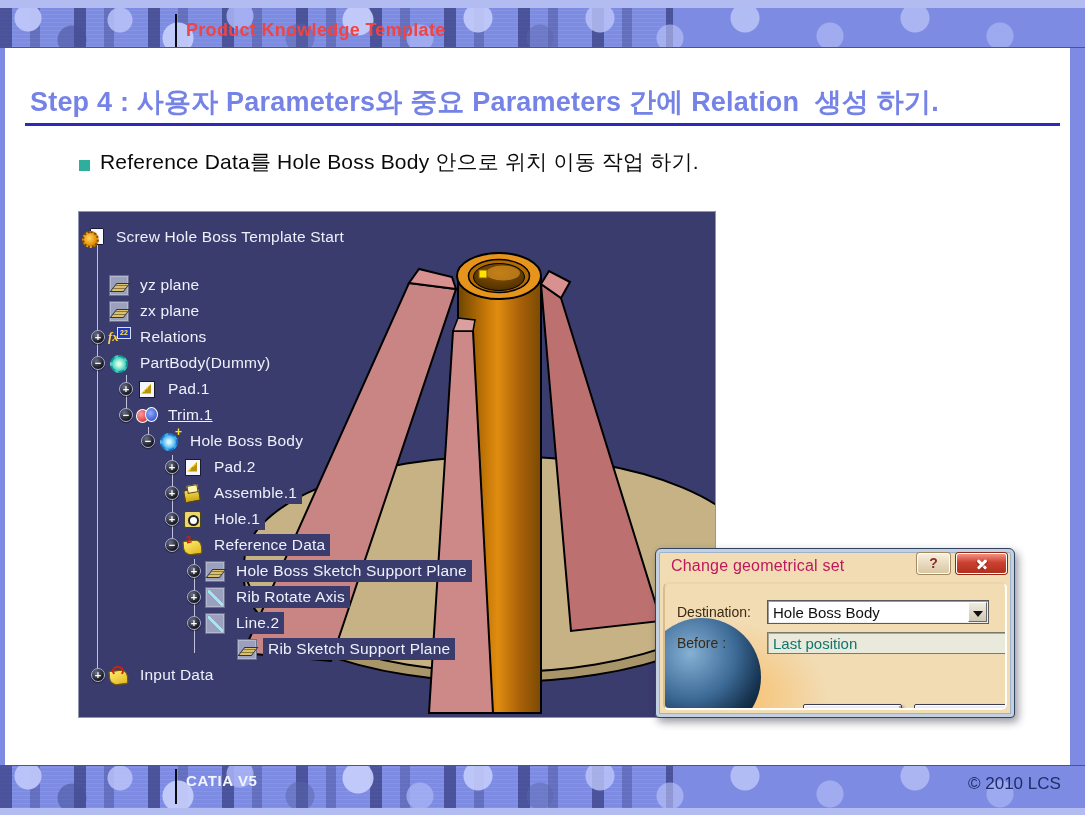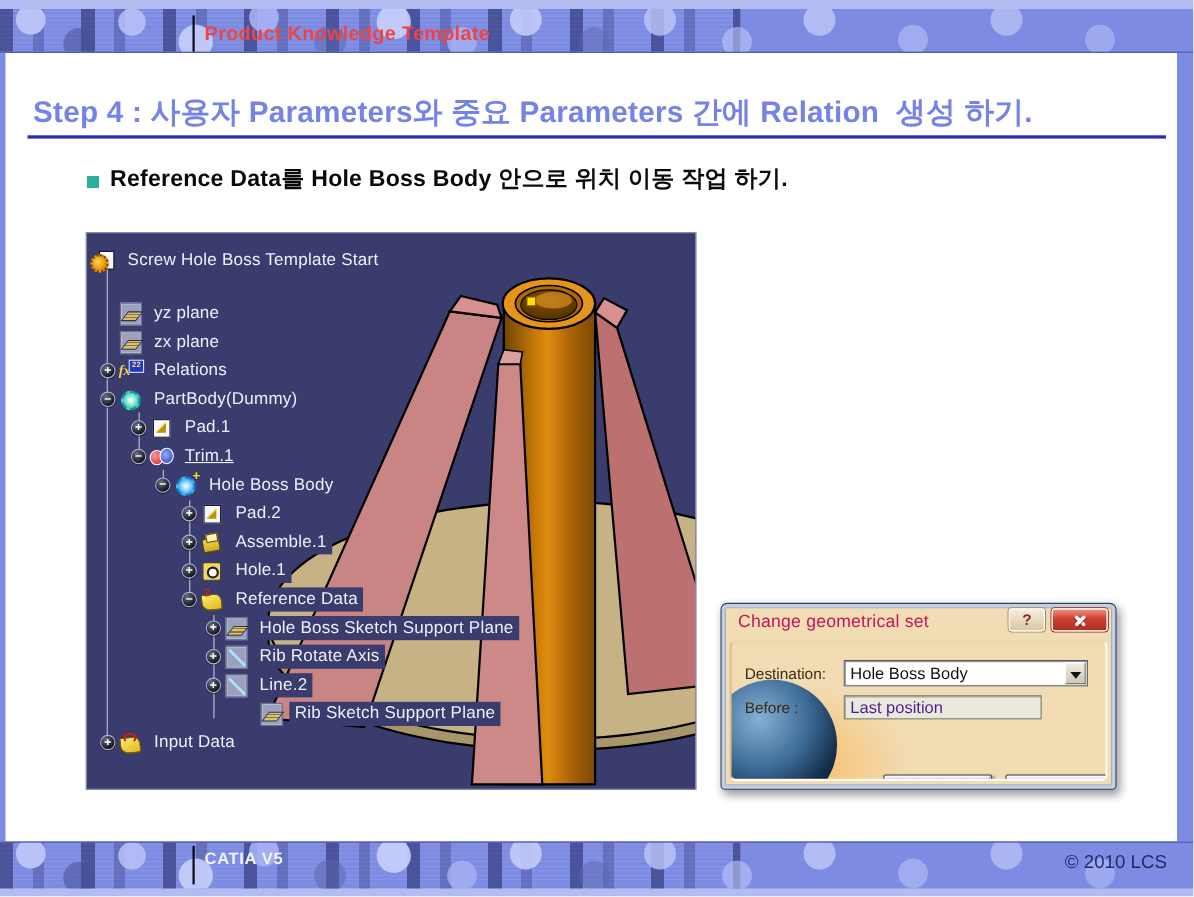--- a/index.html
+++ b/index.html
@@ -47,24 +47,24 @@
   
   .side{position:absolute;background:var(--accent)}
   .side.left{left:0;top:48px;width:5px;height:717px}
   .side.right{left:1070px;top:48px;width:15px;height:717px}
 
   
   .step-title{position:absolute;left:30px;top:84px;width:1030px;color:var(--title-blue);
     font-size:27px;font-weight:bold;white-space:pre;letter-spacing:.2px}
   .title-rule{position:absolute;left:25px;top:123px;width:1035px;height:3px;background:var(--title-rule)}
   .bullet-square{position:absolute;left:79px;top:160px;width:11px;height:11px;background:var(--bullet-teal)}
-  .bullet-text{position:absolute;left:100px;top:148px;color:#0a0a0a;font-size:21px;font-weight:bold;letter-spacing:.2px}
-
-  
-  .shot{position:absolute;left:78px;top:211px;width:555px;height:507px;background:var(--catia-bg);
+  .bullet-text{position:absolute;left:100px;top:148px;color:#0a0a0a;font-size:21px;font-weight:normal;letter-spacing:.2px}
+
+  
+  .shot{position:absolute;left:78px;top:211px;width:638px;height:507px;background:var(--catia-bg);
     border:1px solid #8f95b5;overflow:hidden}
   .model{position:absolute;inset:0;z-index:1}
   .tree{position:absolute;left:0;top:0;right:0;padding-top:12px;z-index:2}
   .trow{display:flex;align-items:center;height:26px;position:relative}
   .exp{width:14px;height:14px;margin-right:4px;flex:none;border-radius:50%;
     background:radial-gradient(circle at 35% 30%,#6a6e84,#15151c 72%);border:1px solid #a8aecc;
     color:#fff;font-weight:bold;font-size:11px;line-height:12px;text-align:center;
     box-shadow:0 1px 1px rgba(0,0,0,.45)}
   .exp.spacer{background:none;border-color:transparent;box-shadow:none}
   .ticon{width:20px;height:21px;margin-right:6px;position:relative;flex:none}
@@ -139,22 +139,22 @@
   .f-row{position:absolute;left:12px;height:24px;display:flex;align-items:center;z-index:2}
   .f-row.r1{top:16px}.f-row.r2{top:47px}
   .f-label{width:90px;font-size:14px;color:#3a2a14}
   .combo{position:relative;width:222px;height:24px;background:#fff;border:1px solid #5a5a5a;
     box-shadow:inset 1px 1px 0 #9a9a9a,inset -1px -1px 0 #f0f0f0}
   .combo-value{display:block;font-size:15px;color:#101010;padding:3px 24px 0 5px;white-space:nowrap;overflow:hidden}
   .combo-arrow{position:absolute;right:1px;top:1px;bottom:1px;width:19px;
     background:linear-gradient(180deg,#f0ece0,#cfc8b4);border:1px solid;border-color:#fff #6a6a6a #6a6a6a #fff;
     display:flex;align-items:flex-start;justify-content:center}
   .combo-arrow::before{content:"";margin-top:8px;border:5px solid transparent;border-top:6px solid #101010}
-  .tfield{width:180px;height:22px;background:#e9e9dc;border:1px solid #7a7a6a;
-    box-shadow:inset 1px 1px 0 #a8a89a;font-size:15px;color:#4c1d95;padding:2px 5px 0}
+  .tfield{width:239px;height:22px;background:#e9e9dc;border:1px solid #7a7a6a;
+    box-shadow:inset 1px 1px 0 #a8a89a;font-size:15px;color:#0f766e;padding:2px 5px 0}
   .dlg-btn{position:absolute;top:120px;width:99px;height:29px;z-index:2;
     background:linear-gradient(180deg,#eeeef8,#d4d4e6);border:1px solid #3c3c50;border-radius:2px;
     box-shadow:inset 1px 1px 0 #fff,inset -2px -2px 0 #a8a8c0,2px 2px 3px rgba(0,0,0,.35);
     display:flex;align-items:center;justify-content:center;gap:8px;font-size:15px;color:#101010}
   .dlg-btn.ok{left:138px;outline:1px dotted #606060;outline-offset:-5px}
   .dlg-btn.cancel{left:249px}
 </style>
 </head>
 <body>
 

